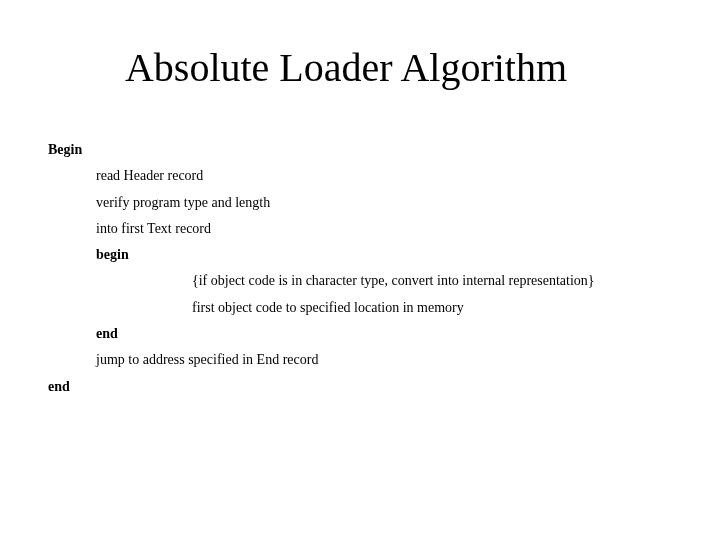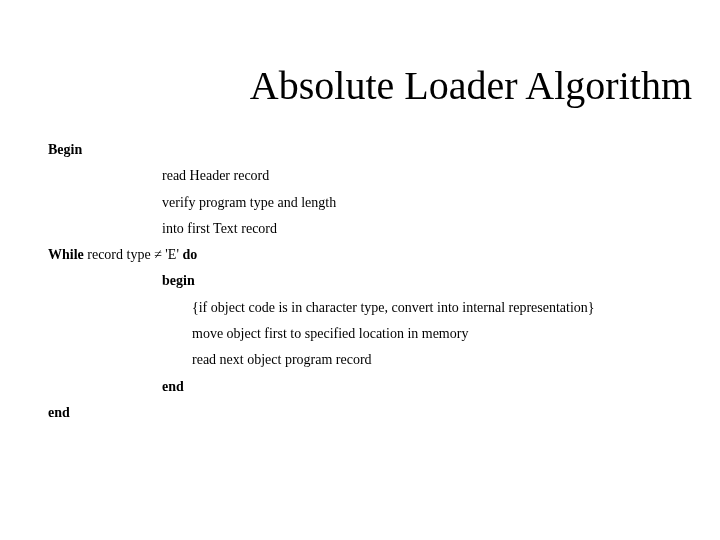--- a/index.html
+++ b/index.html
@@ -12,67 +12,64 @@
     color: #000000;
   }
   .slide {
     position: relative;
     width: 720px;
     height: 540px;
     box-sizing: border-box;
   }
   .title {
     position: absolute;
-    top: 62px;
+    top: 44px;
     left: 0;
     width: 692px;
-    text-align: right;
+    text-align: center;
     font-size: 40px;
     font-weight: normal;
   }
   .body {
     position: absolute;
     top: 140px;
     left: 48px;
     width: 600px;
     font-size: 14px;
     line-height: 1.45;
   }
   .l0 { margin-left: 0px; }
-  .l1 { margin-left: 114px; }
+  .l1 { margin-left: 48px; }
   .l2 { margin-left: 144px; }
   .gap-top { margin-top: 6px; }
   .b { font-weight: bold; }
   .row { margin-bottom: 6px; }
 </style>
 </head>
 <body>
 
 <div class="slide">
 
   <div class="title">Absolute Loader Algorithm</div>
 
   <div class="body">
 
     <div class="row l0 b">Begin</div>
 
     <div class="row l1 gap-top">read Header record</div>
     <div class="row l1">verify program type and length</div>
     <div class="row l1">into first Text record</div>
 
-    <div class="row l0">
-      <span class="b">While</span><span> record type ≠ 'E' </span><span class="b">do</span>
-    </div>
 
     <div class="row l1 b">begin</div>
 
     <div class="row l2" style="width:430px;">{if object code is in character type, convert into internal representation}</div>
-    <div class="row l2">move object first to specified location in memory</div>
-    <div class="row l2">read next object program record</div>
+    <div class="row l2">first object code to specified location in memory</div>
 
     <div class="row l1 b">end</div>
 
+    <div class="row l1">jump to address specified in End record</div>
 
     <div class="row l0 b gap-top">end</div>
 
   </div>
 
 </div>
 
 </body></html>

